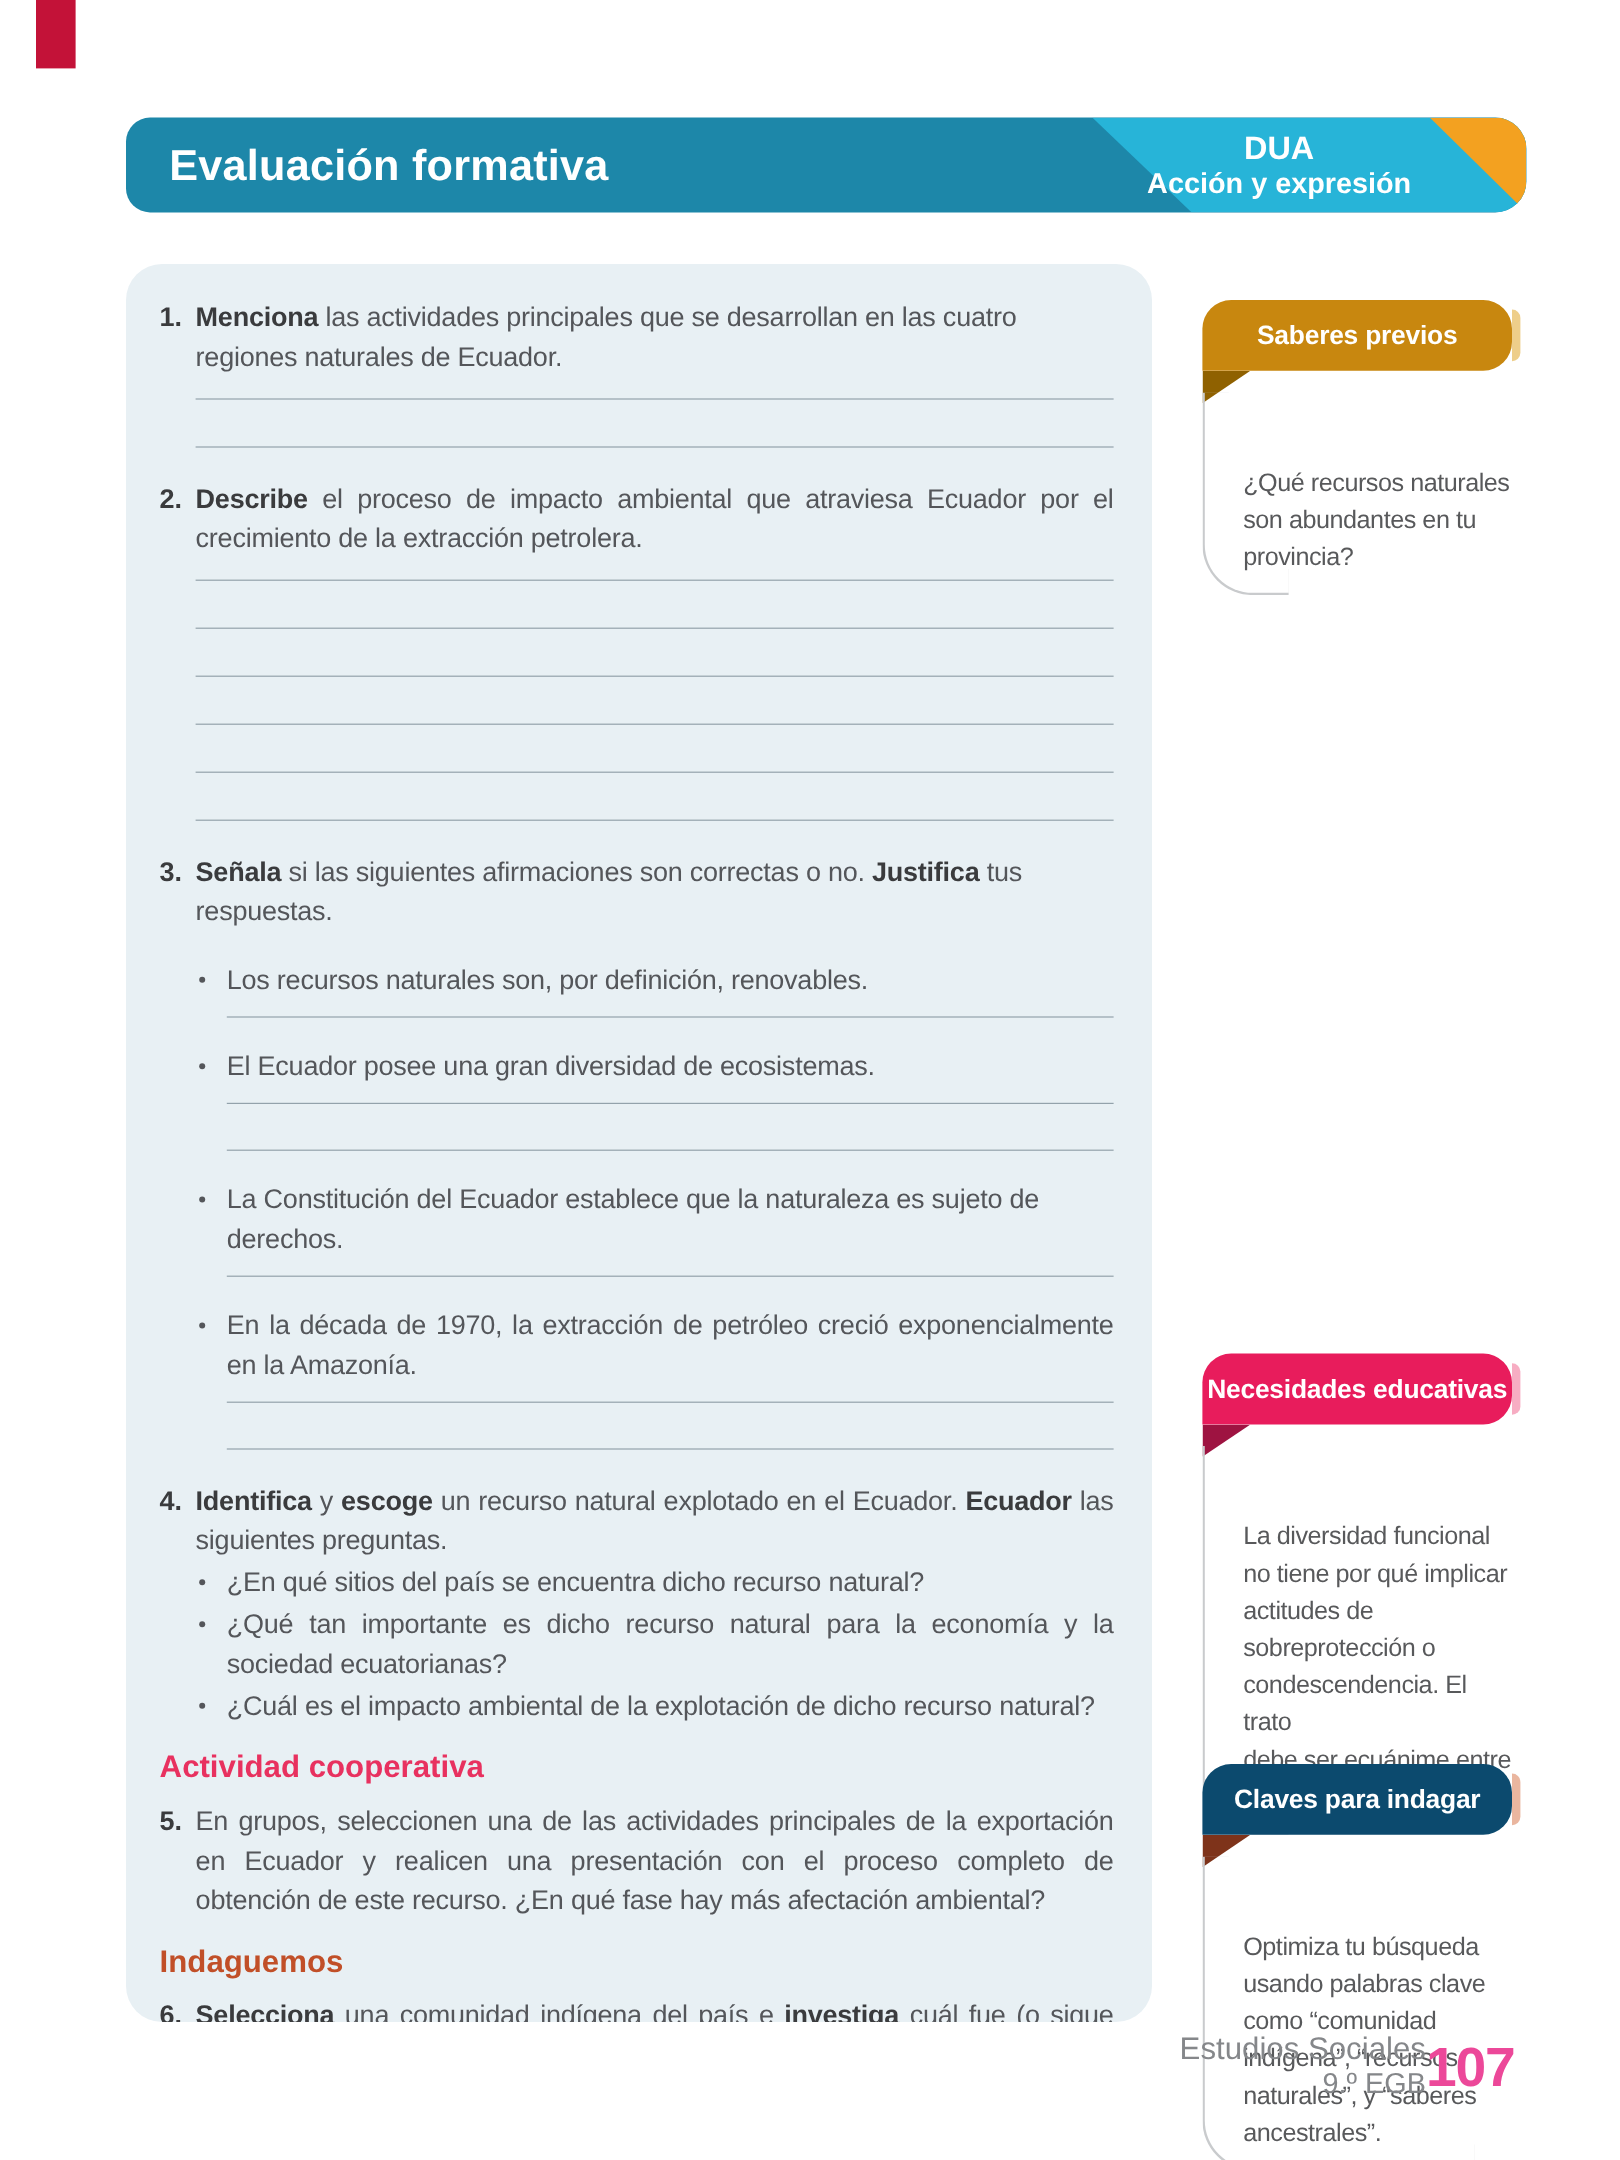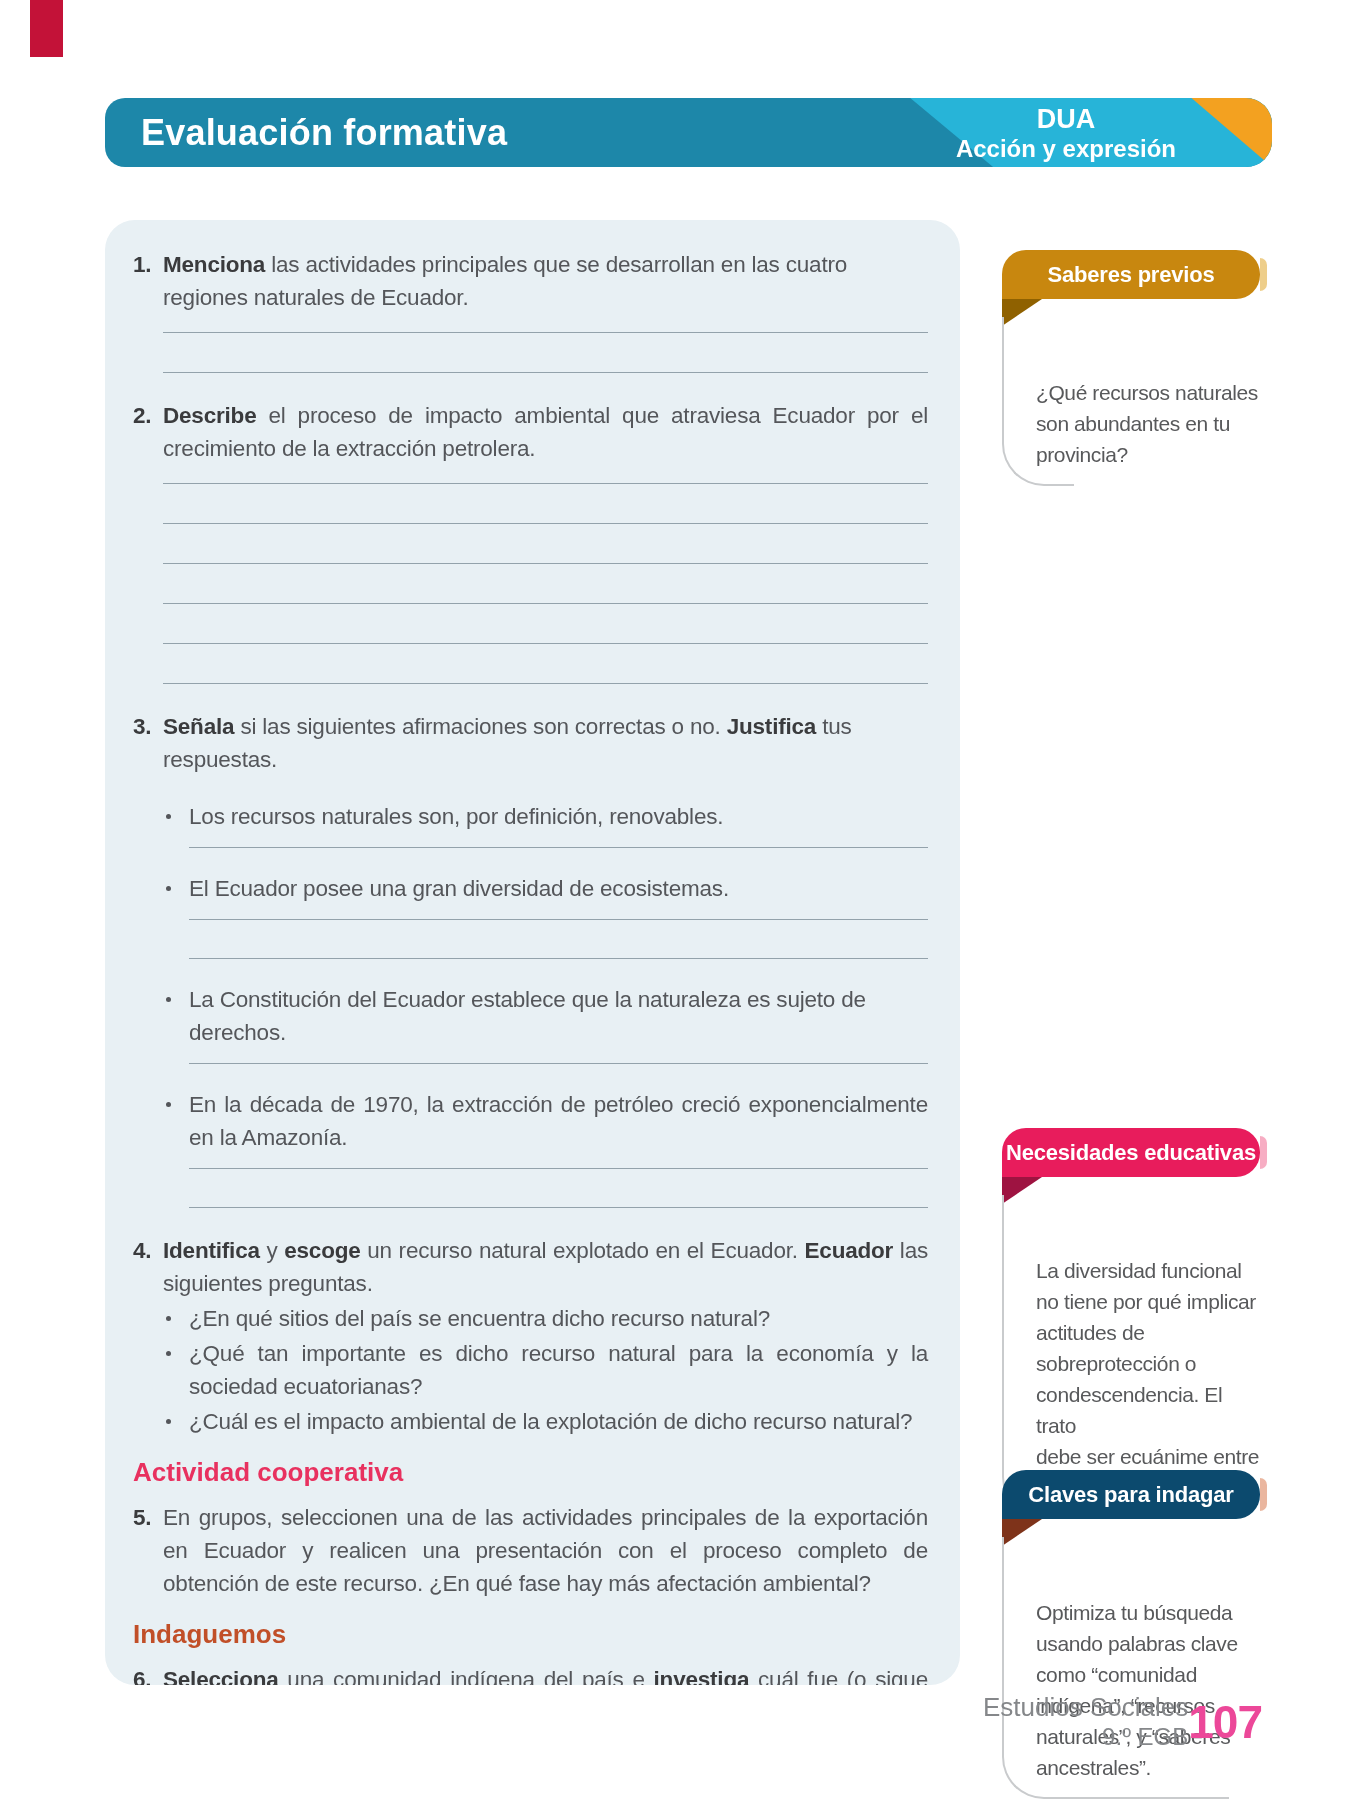--- a/index.html
+++ b/index.html
@@ -3,21 +3,21 @@
 <meta charset="utf-8">
 <style>
   html,body{margin:0;padding:0;background:#ffffff;}
   .page{position:relative;width:1350px;height:1800px;background:#ffffff;overflow:hidden;
         font-family:"Liberation Sans","DejaVu Sans",sans-serif;color:#54565a;}
 
   
   .corner-tab{position:absolute;left:30px;top:0;width:33px;height:57px;background:#c31238;}
 
   
-  .band{position:absolute;left:105px;top:98px;width:1167px;height:69px;background:#1d87a9;
+  .band{position:absolute;left:105px;top:98px;width:1167px;height:79px;background:#1d87a9;
         border-radius:20px 26px 26px 20px;overflow:hidden;}
   .band-light{position:absolute;inset:0;background:#27b4d8;
         clip-path:polygon(69% 0,100% 0,100% 100%,76.1% 100%);}
   .band-orange{position:absolute;inset:0;background:#f3a120;
         clip-path:polygon(93.1% 0,100% 0,100% 100%);}
   .band-title{position:absolute;left:36px;top:50%;transform:translateY(-50%);
         color:#fff;font-size:36px;font-weight:700;letter-spacing:.2px;}
   .band-badge{position:absolute;right:96px;top:50%;transform:translateY(-50%);
         text-align:center;color:#ffffff;line-height:1.15;}
   .band-badge .l1{font-size:27px;font-weight:700;}
@@ -41,21 +41,21 @@
   .b-dot{width:5px;height:5px;border-radius:50%;background:#54565a;margin:14px 0 0 3px;}
   .b-body .rules{margin-top:14px;}
   .b-body .rule + .rule{margin-top:38px;}
   .sec-heading{font-size:26px;font-weight:700;margin:18px 0 12px 0;letter-spacing:0;}
   .sec-heading.pink{color:#e8315f;}
   .sec-heading.orange{color:#c14f28;}
   .q.after-heading{margin-top:0;}
 
   
   .callout{position:absolute;left:1002px;width:258px;}
-  .pill{position:relative;height:49px;border-radius:24px 24px 24px 0;
+  .pill{position:relative;height:59px;border-radius:24px 24px 24px 0;
         display:flex;align-items:center;justify-content:center;
         color:#fff;font-size:22px;font-weight:700;letter-spacing:-.2px;}
   .fold{position:absolute;top:100%;left:0;width:40px;height:27px;
         clip-path:polygon(0 0,100% 0,0 100%);}
   .sliver{position:absolute;right:-7px;top:8px;bottom:8px;width:7px;
         border-radius:0 10px 10px 0;opacity:.55;}
   .c-body{position:relative;margin-top:16px;padding-left:34px;
         font-size:21px;line-height:31px;letter-spacing:-.4px;white-space:pre-line;color:#58595b;}
   .tail{position:absolute;left:0;top:2px;bottom:-16px;width:70px;
         border:0 solid #c9cbcd;border-left-width:2.5px;border-bottom-width:2.5px;

